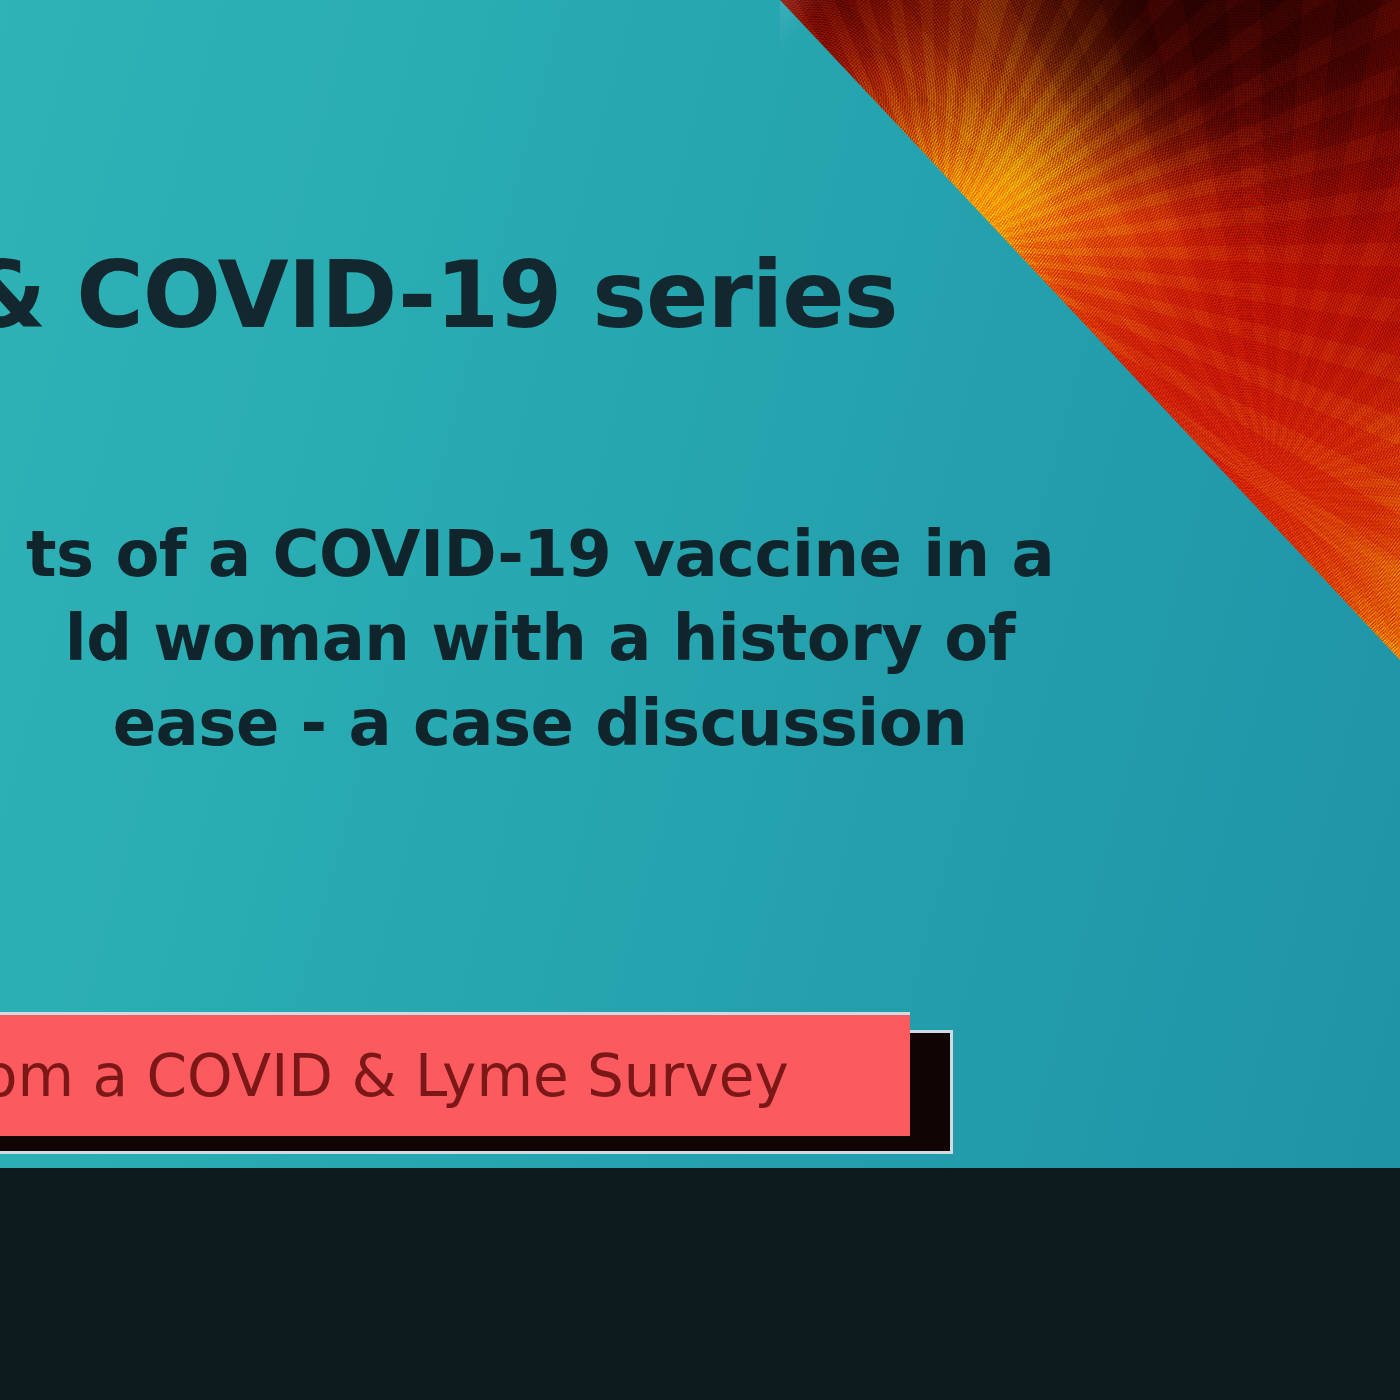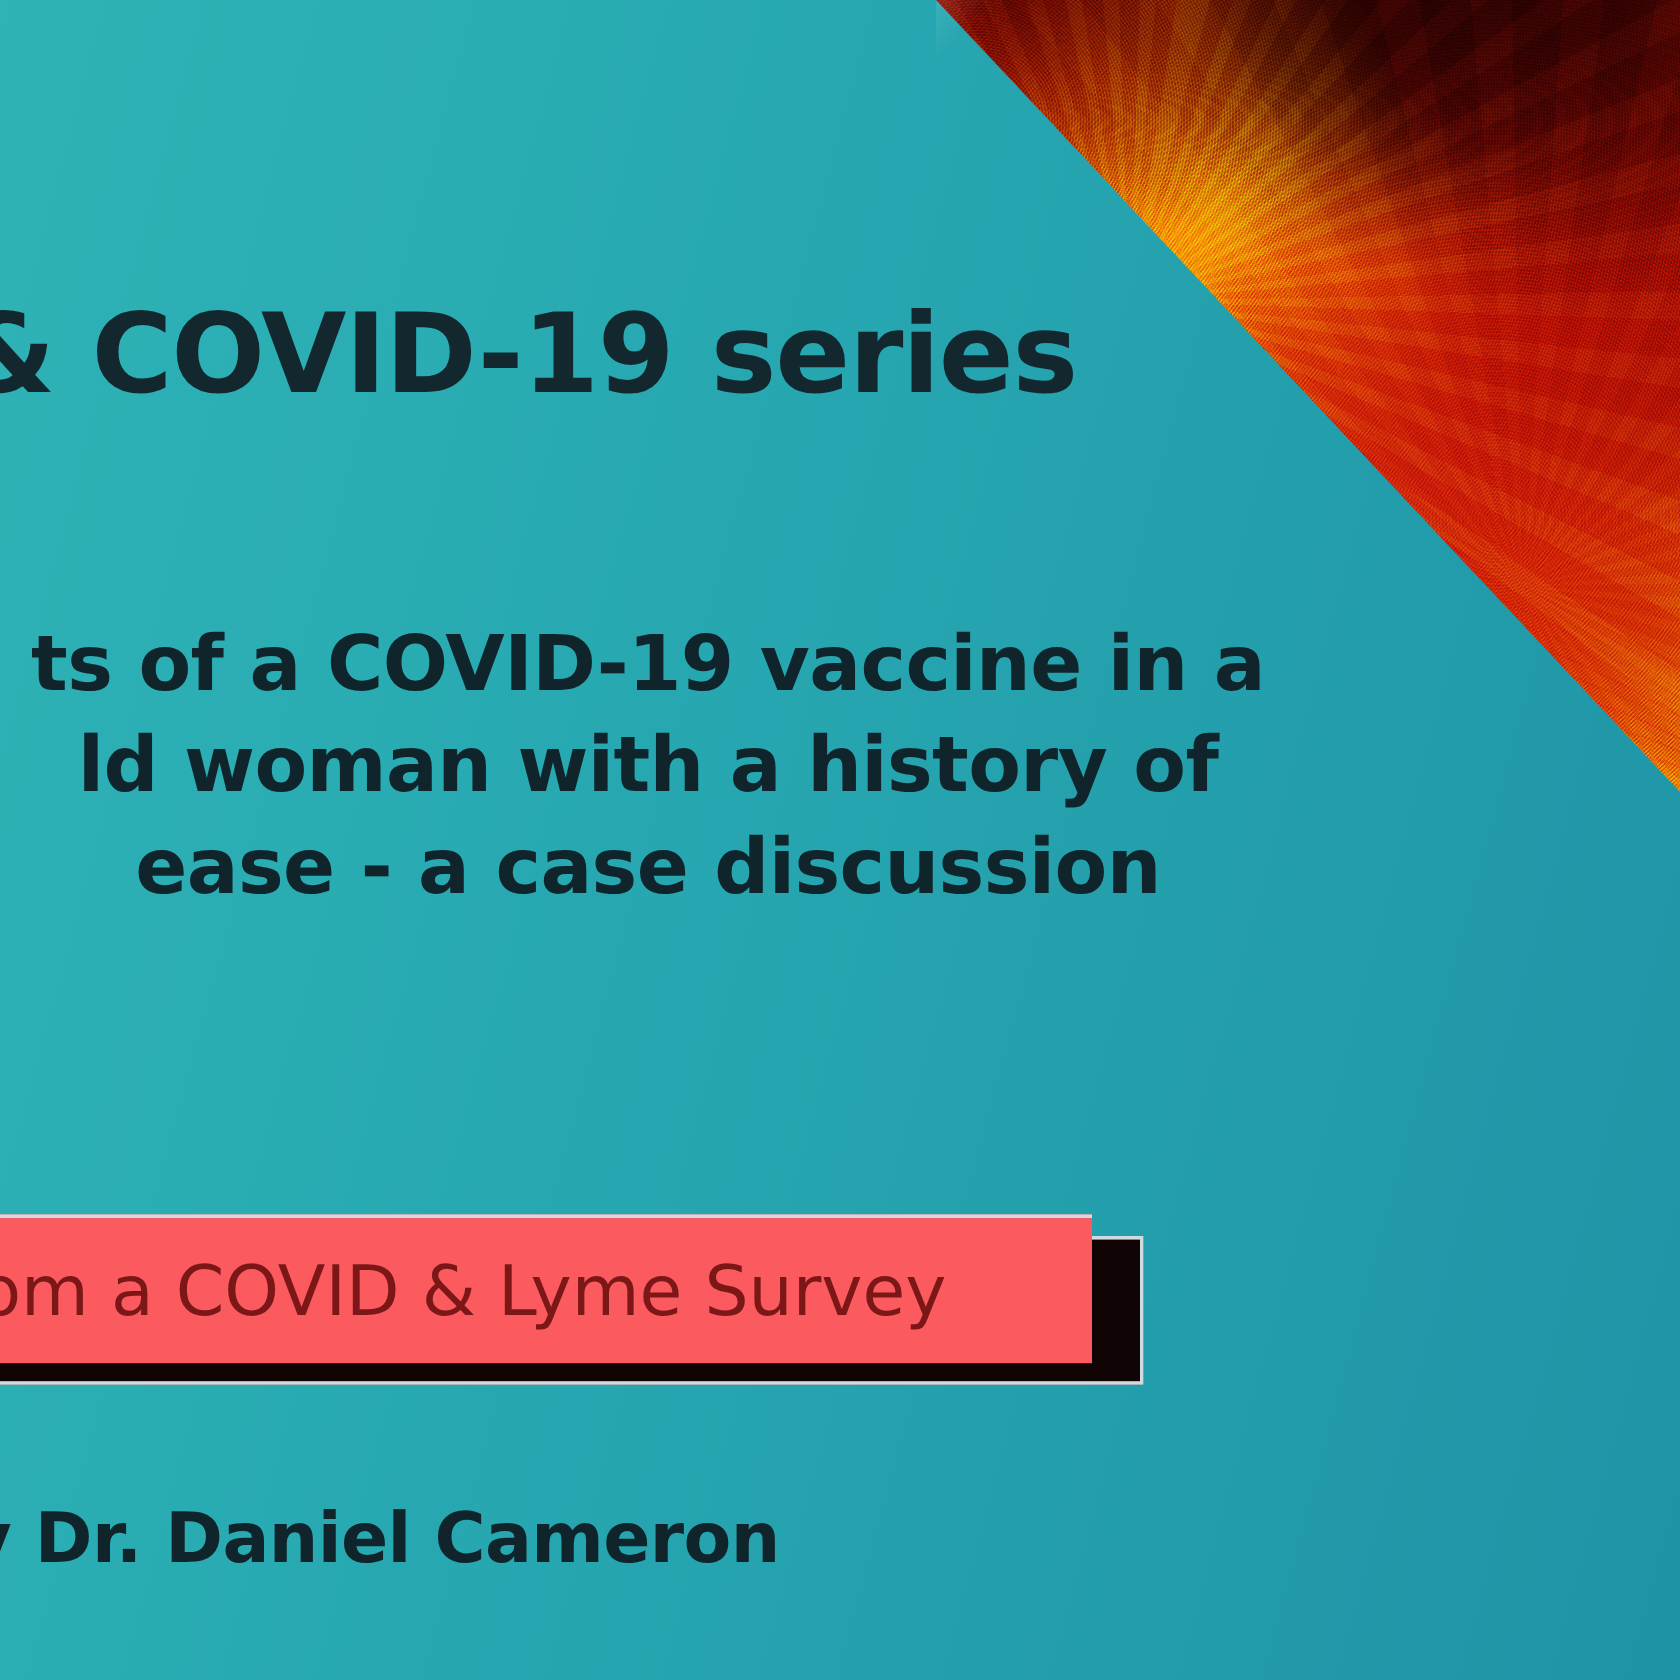--- a/index.html
+++ b/index.html
@@ -4,21 +4,21 @@
 <title>Podcast Cover</title>
 <style>
   html, body {
     margin: 0;
     padding: 0;
     background: #0d1b1f;
   }
   #cover {
     position: relative;
     width: 1400px;
-    height: 1400px;
+    height: 1168px;
     overflow: hidden;
     font-family: "DejaVu Sans", "Liberation Sans", sans-serif;
     background: linear-gradient(105deg, #2fb3b6 0%, #27a8b1 40%, #1f93a6 100%);
   }
 
   
   .artwork {
     position: absolute;
     top: 0;
     right: 0;

